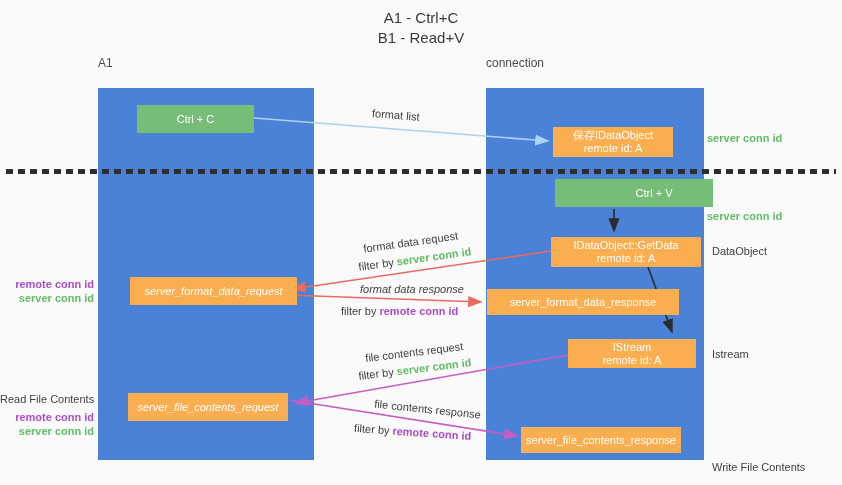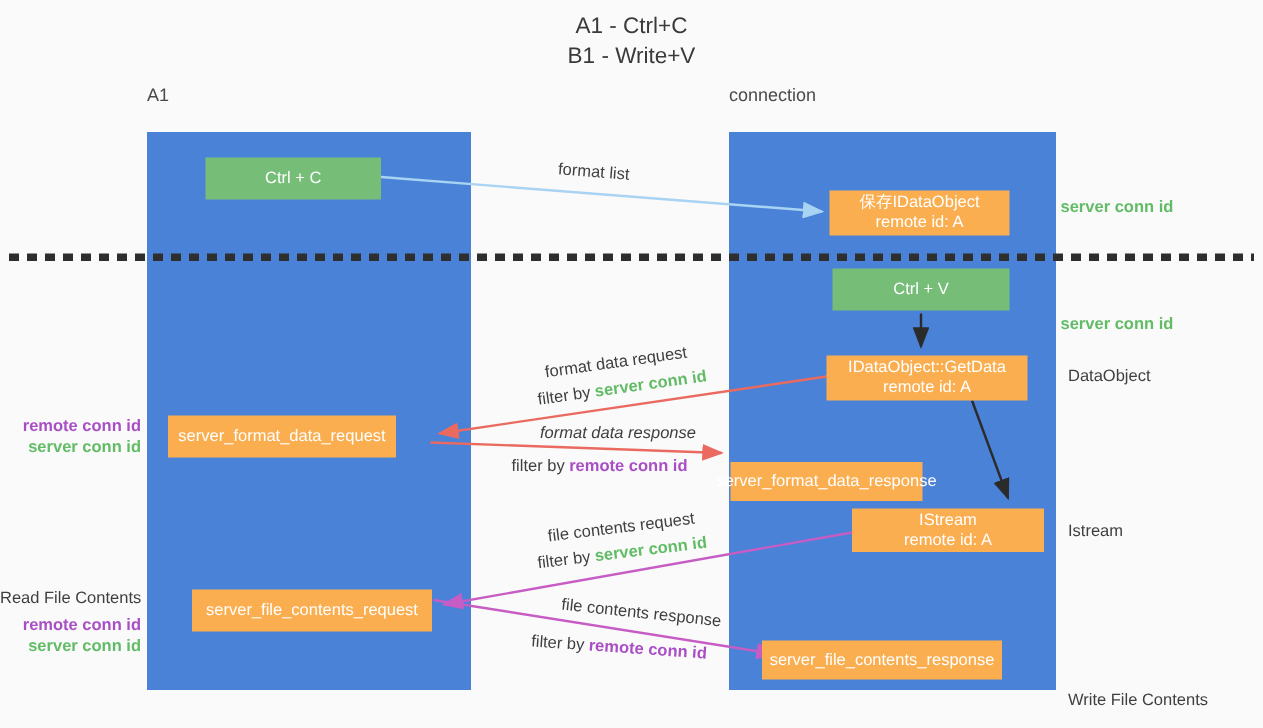--- a/index.html
+++ b/index.html
@@ -52,21 +52,21 @@
   .fb{margin-right:3px;}
   svg.overlay{position:absolute;left:0;top:0;pointer-events:none;}
 </style>
 </head>
 <body>
 
 <div class="canvas">
 
   <div class="title">
     <div>A1 - Ctrl+C</div>
-    <div>B1 - Write+V</div>
+    <div>B1 - Read+V</div>
   </div>
 
   <div class="lane-header" style="left:98px;width:216px;">
     <div>A1</div>
   </div>
   <div class="lane-header" style="left:486px;width:218px;">
     <div>connection</div>
   </div>
 
   <div class="lane" style="left:98px;width:216px;"></div>
@@ -100,47 +100,47 @@
 
   <div class="node green" style="left:137px;top:105px;width:117px;height:28px;">
     <div>Ctrl + C</div>
   </div>
 
   <div class="node orange" style="left:553px;top:127px;width:120px;height:30px;">
     <div>保存IDataObject</div>
     <div>remote id: A</div>
   </div>
 
-  <div class="node green" style="left:555px;top:179px;width:118px;height:28px;">
+  <div class="node green" style="left:555px;top:179px;width:118px;height:28px;padding-left:40px;">
     <div>Ctrl + V</div>
   </div>
 
-  <div class="node orange" style="left:551px;top:237px;width:134px;height:30px;">
+  <div class="node orange" style="left:551px;top:237px;width:150px;height:30px;">
     <div>IDataObject::GetData</div>
     <div>remote id: A</div>
   </div>
 
-  <div class="node orange" style="left:112px;top:277px;width:152px;height:28px;">
+  <div class="node orange" style="left:130px;top:277px;width:167px;height:28px;font-style:italic;">
     <div>server_format_data_request</div>
   </div>
 
-  <div class="node orange" style="left:487px;top:289px;width:128px;height:26px;margin-top:19px;">
+  <div class="node orange" style="left:487px;top:289px;width:192px;height:26px;">
     <div>server_format_data_response</div>
   </div>
 
   <div class="node orange" style="left:568px;top:339px;width:128px;height:29px;">
     <div>IStream</div>
     <div>remote id: A</div>
   </div>
 
-  <div class="node orange" style="left:128px;top:393px;width:160px;height:28px;">
+  <div class="node orange" style="left:128px;top:393px;width:160px;height:28px;font-style:italic;">
     <div>server_file_contents_request</div>
   </div>
 
-  <div class="node orange" style="left:508px;top:427px;width:160px;height:26px;">
+  <div class="node orange" style="left:521px;top:427px;width:160px;height:26px;">
     <div>server_file_contents_response</div>
   </div>
 
   <div class="alabel" style="left:372px;top:109px;transform:rotate(4.5deg);">format list</div>
 
   <div class="alabel" style="left:363px;top:236px;transform:rotate(-8deg);">format data request</div>
   <div class="alabel" style="left:358px;top:253px;transform:rotate(-8deg);">
     <span class="fb">filter by</span><span class="green-t">server conn id</span>
   </div>
 

